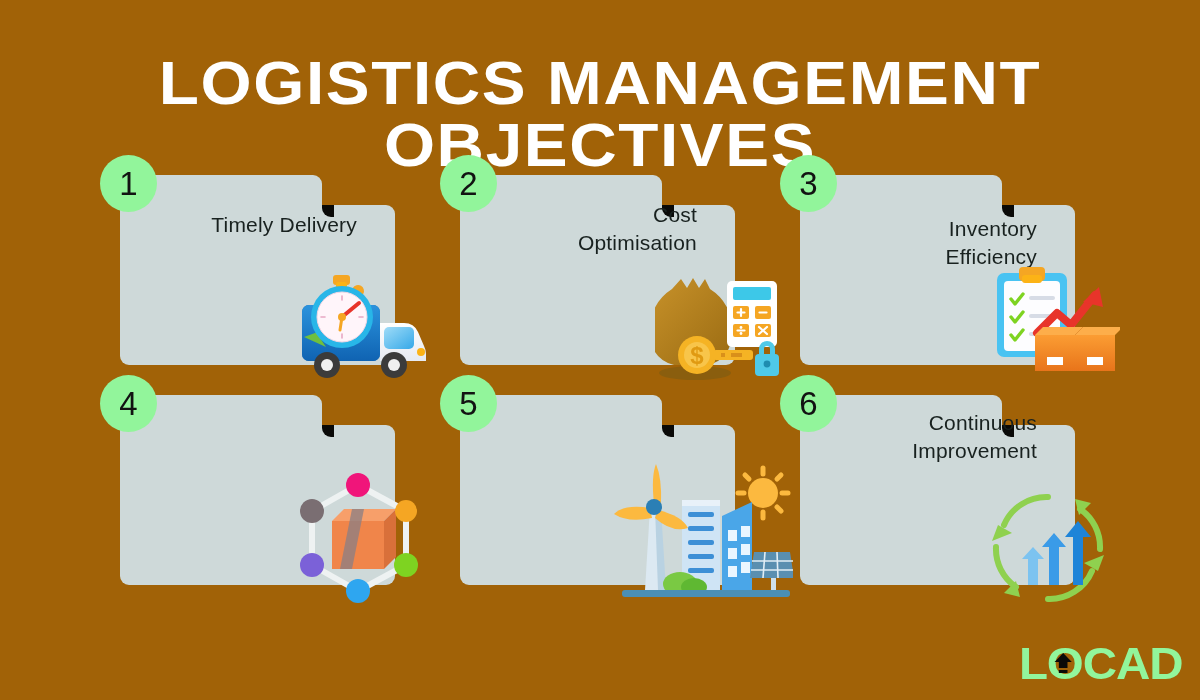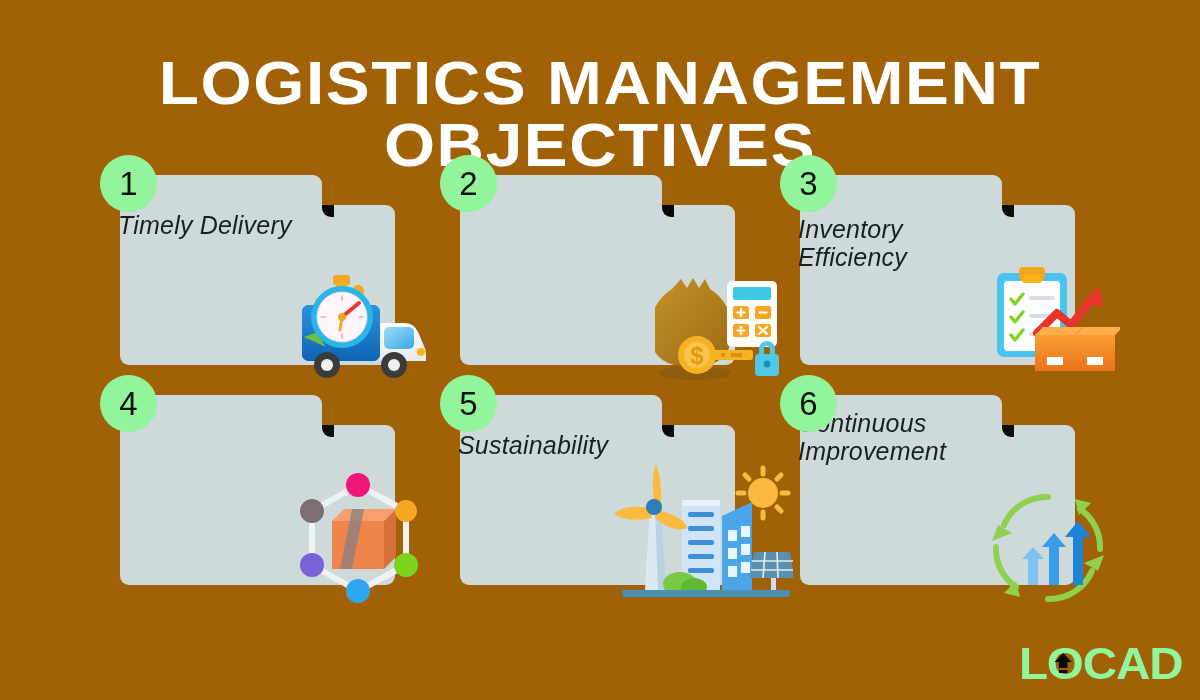--- a/index.html
+++ b/index.html
@@ -76,30 +76,29 @@
   }
   .badge .num{
     font-family:"Liberation Sans", sans-serif;
     font-weight:400; font-size:33px; line-height:33px;
     color:#121212; margin-top:-1px;
   }
 
   
   .label{
     position:absolute; left:0; top:54px; width:275px;
-    text-align:left;
+    text-align:right;
     font-family:"Liberation Sans", sans-serif;
     font-weight:400;
-    font-size:25px; line-height:28px;
+    font-size:21px; line-height:28px;
     color:#18211f;
     letter-spacing:0.2px;
     padding:0 18px;
     z-index:3;
     white-space:pre-line;
-    font-style:italic;
   }
   .cell.c1 .label{ top:56px; }
   .cell.c2 .label{ top:46px; }
   .cell.c3 .label{ top:60px; }
   .cell.c4 .label{ top:46px; }
   .cell.c5 .label{ top:56px; }
   .cell.c6 .label{ top:34px; }
 
   
   .art{
@@ -192,20 +191,22 @@
     <div class="cell c2">
       <div class="card">
         <div class="part-top"></div>
         <div class="part-join"></div>
         <div class="part-main"></div>
         <div class="step-notch"></div>
       </div>
       <div class="badge">
         <span class="num">2</span>
       </div>
+      <div class="label">Cost
+Optimisation</div>
       <svg class="art" style="left:215px; top:108px;" width="130" height="122" viewBox="0 0 130 122">
         <defs>
           <linearGradient id="gbag" x1="0" y1="0" x2="1" y2="1">
             <stop offset="0" stop-color="#c8922a"></stop>
               <stop offset="1" stop-color="#9a6b12"></stop>
           </linearGradient>
         </defs>
 
         <path d="M24 16 l6 9 6 -10 6 10 6 -9 5 10 q22 14 22 42 q0 28 -24 34 h-34 q-24 -6 -24 -34 q0 -28 22 -42z" fill="url(#gbag)" transform="translate(2,0)"></path>
         <ellipse cx="40" cy="110" rx="36" ry="7" fill="#8a5e0e"></ellipse>
@@ -327,21 +328,20 @@
     <div class="cell c5">
       <div class="card">
         <div class="part-top"></div>
         <div class="part-join"></div>
         <div class="part-main"></div>
         <div class="step-notch"></div>
       </div>
       <div class="badge">
         <span class="num">5</span>
       </div>
-      <div class="label">Sustainability</div>
       <svg class="art" style="left:168px; top:85px;" width="185" height="140" viewBox="0 0 185 140">
 
         <circle cx="155" cy="33" r="15" fill="#fcb93f"></circle>
         <g stroke="#fcb93f" stroke-width="5" stroke-linecap="round">
           <line x1="155" y1="8" x2="155" y2="14"></line>
             <line x1="155" y1="52" x2="155" y2="58"></line>
           <line x1="130" y1="33" x2="136" y2="33"></line>
             <line x1="174" y1="33" x2="180" y2="33"></line>
           <line x1="137" y1="15" x2="141" y2="19"></line>
             <line x1="169" y1="47" x2="173" y2="51"></line>

